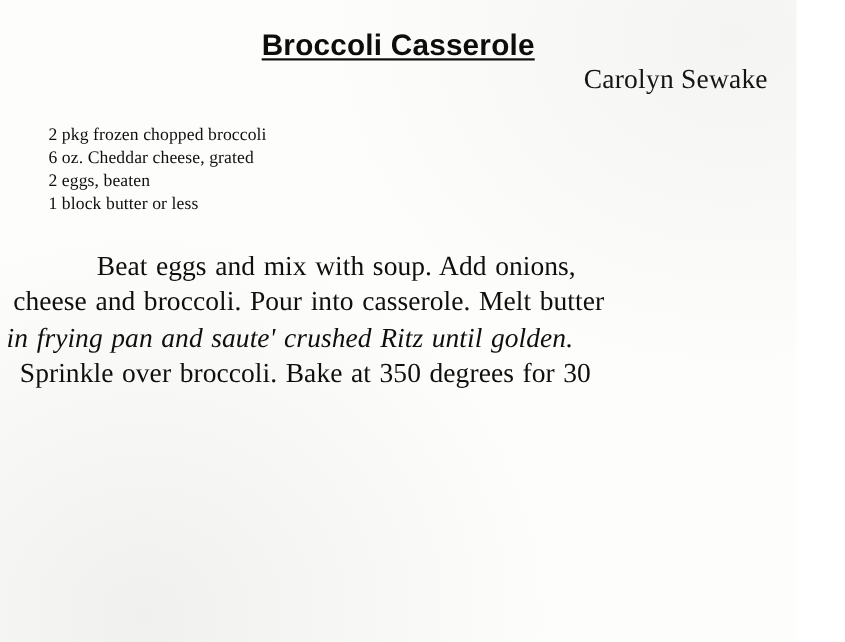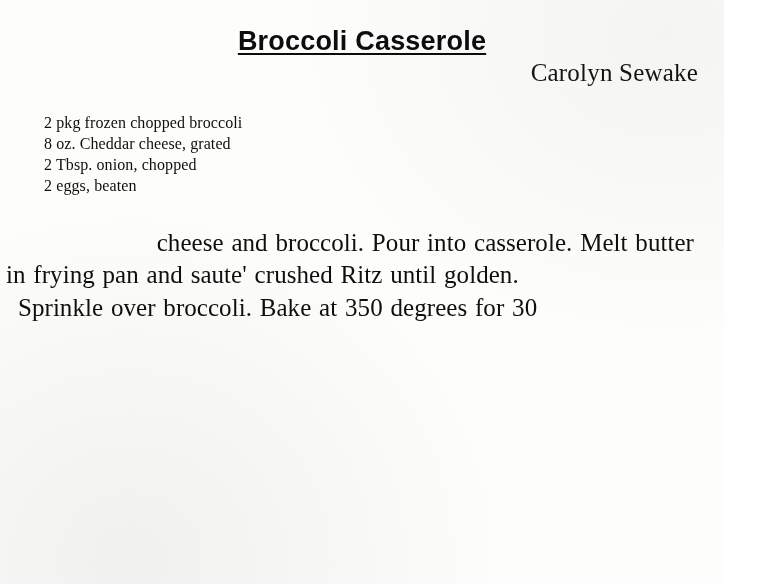--- a/index.html
+++ b/index.html
@@ -66,39 +66,40 @@
     word-spacing: 1.5px;
   }
   .method .ln {
     display: block;
     text-indent: 0;
     white-space: nowrap;
   }
   .method .ln.first {
     text-indent: 60px;
   }
-  .method .ln.l2 { margin-left: -16px; text-align: right; }
-  .method .ln.l3 { margin-left: -22px; }
+  .method .ln.l2 { margin-left: -16px; }
+  .method .ln.l3 { margin-left: -22px; font-style: italic; }
   .method .ln.l4 { margin-left: -10px; font-family: Liberation Serif, serif; }
   .method .ln.l5 { margin-left: -6px; }
 </style>
 </head>
 <body>
 
 <div class="page">
 
   <div class="recipe-title">Broccoli Casserole</div>
   <div class="recipe-author">Carolyn Sewake</div>
 
   <ul class="ingredients">
     <li>2 pkg frozen chopped broccoli</li>
-    <li>8 oz. Cheddar cheese, grated</li>
-    <li>2 Tbsp. onion, chopped</li>
+    <li>6 oz. Cheddar cheese, grated</li>
     <li>2 eggs, beaten</li>
+    <li>1 block butter or less</li>
   </ul>
 
   <div class="method">
+    <span class="ln first">Beat eggs and mix with soup.  Add onions,</span>
     <span class="ln l2">cheese and broccoli.  Pour into casserole.  Melt butter</span>
     <span class="ln l3">in frying pan and saute' crushed Ritz until golden.</span>
     <span class="ln l4">Sprinkle over broccoli.  Bake at 350 degrees for 30</span>
   </div>
 
 </div>
 
 </body></html>

